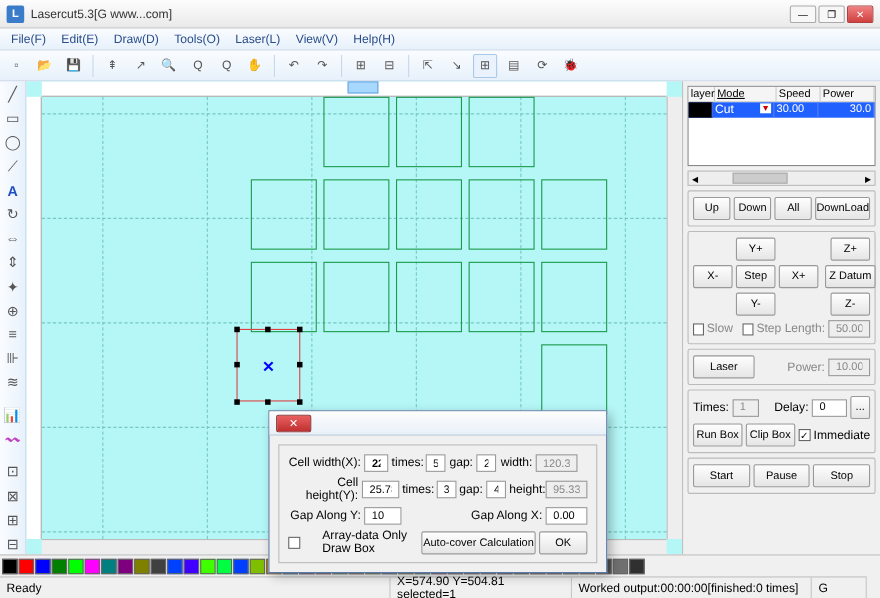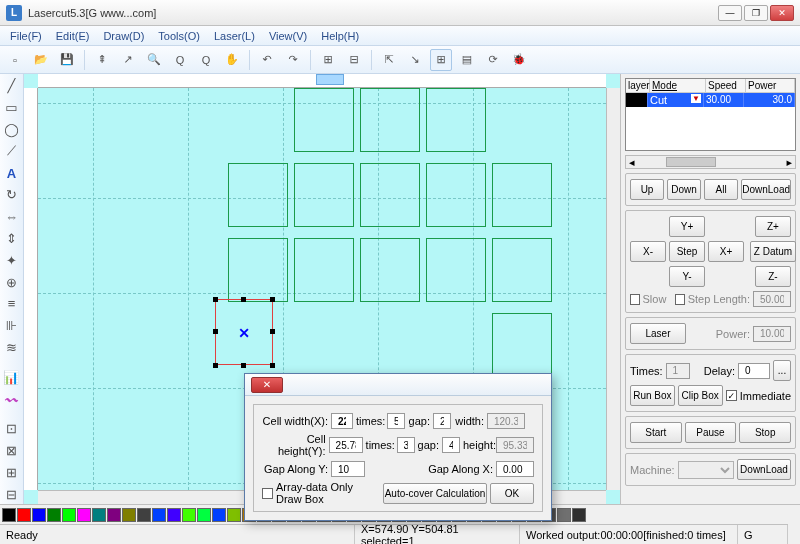--- a/index.html
+++ b/index.html
@@ -267,27 +267,20 @@
   </div>
 
   <div class="fgroup">
     <div class="btnrow">
         <div class="pbtn">Start</div>
         <div class="pbtn">Pause</div>
         <div class="pbtn">Stop</div>
       </div>
   </div>
 
-  <div class="fgroup">
-    <div class="frow">
-        <span style="color:#888;">Machine:</span>
-        <select class="finput" style="flex:1; height:18px; background:#eee;" disabled=""></select>
-        <div class="pbtn" style="flex:0 0 54px;">DownLoad</div>
-      </div>
-  </div>
 </div>
 
 <div class="palette" id="palette">
     <div class="sw" style="background: rgb(0, 0, 0);"></div>
     <div class="sw" style="background: rgb(255, 0, 0);"></div>
     <div class="sw" style="background: rgb(0, 0, 255);"></div>
     <div class="sw" style="background: rgb(0, 127, 0);"></div>
     <div class="sw" style="background: rgb(0, 255, 0);"></div>
     <div class="sw" style="background: rgb(255, 0, 255);"></div>
     <div class="sw" style="background: rgb(0, 127, 127);"></div>
@@ -359,19 +352,19 @@
           <input class="finput ro" style="width: 38px;" value="95.33">
       </div>
       <div class="dfrow">
         <label style="width:66px;">Gap Along Y:</label>
           <input class="finput" style="width: 34px;" value="10">
         <label style="flex:1; text-align:right;">Gap Along X:</label>
           <input class="finput" style="width: 38px;" value="0.00">
       </div>
       <div class="dfrow" style="margin-bottom:0;">
         <span class="chk"></span>
-        <span style="flex:1;">Array-data Only Draw Box</span>
+        <span style="flex:1;margin-left:17px;">Array-data Only Draw Box</span>
         <div class="pbtn" style="flex:0 0 104px;">Auto-cover Calculation</div>
         <div class="pbtn" style="flex:0 0 44px;">OK</div>
       </div>
     </div>
   </div>
 </div>
 
 </body></html>

